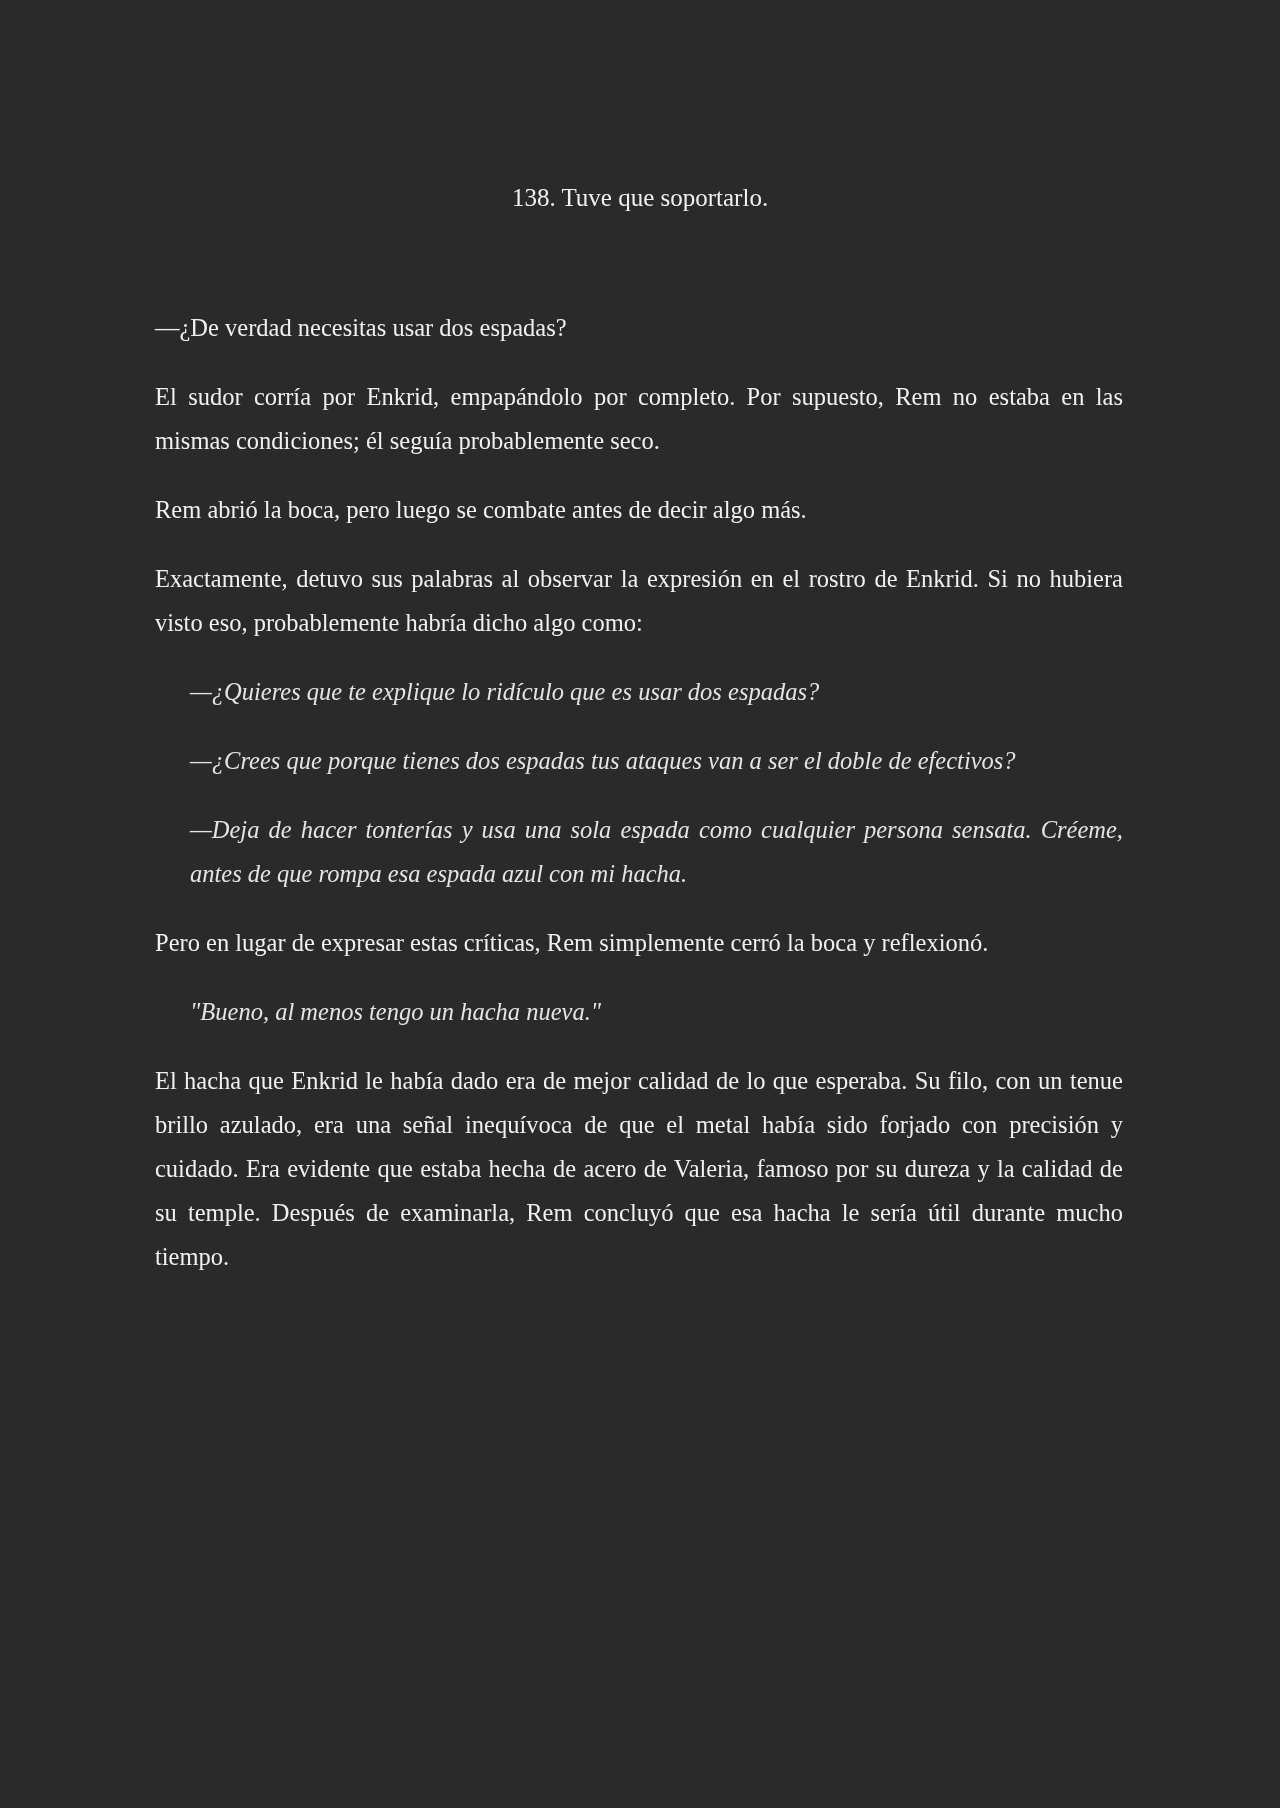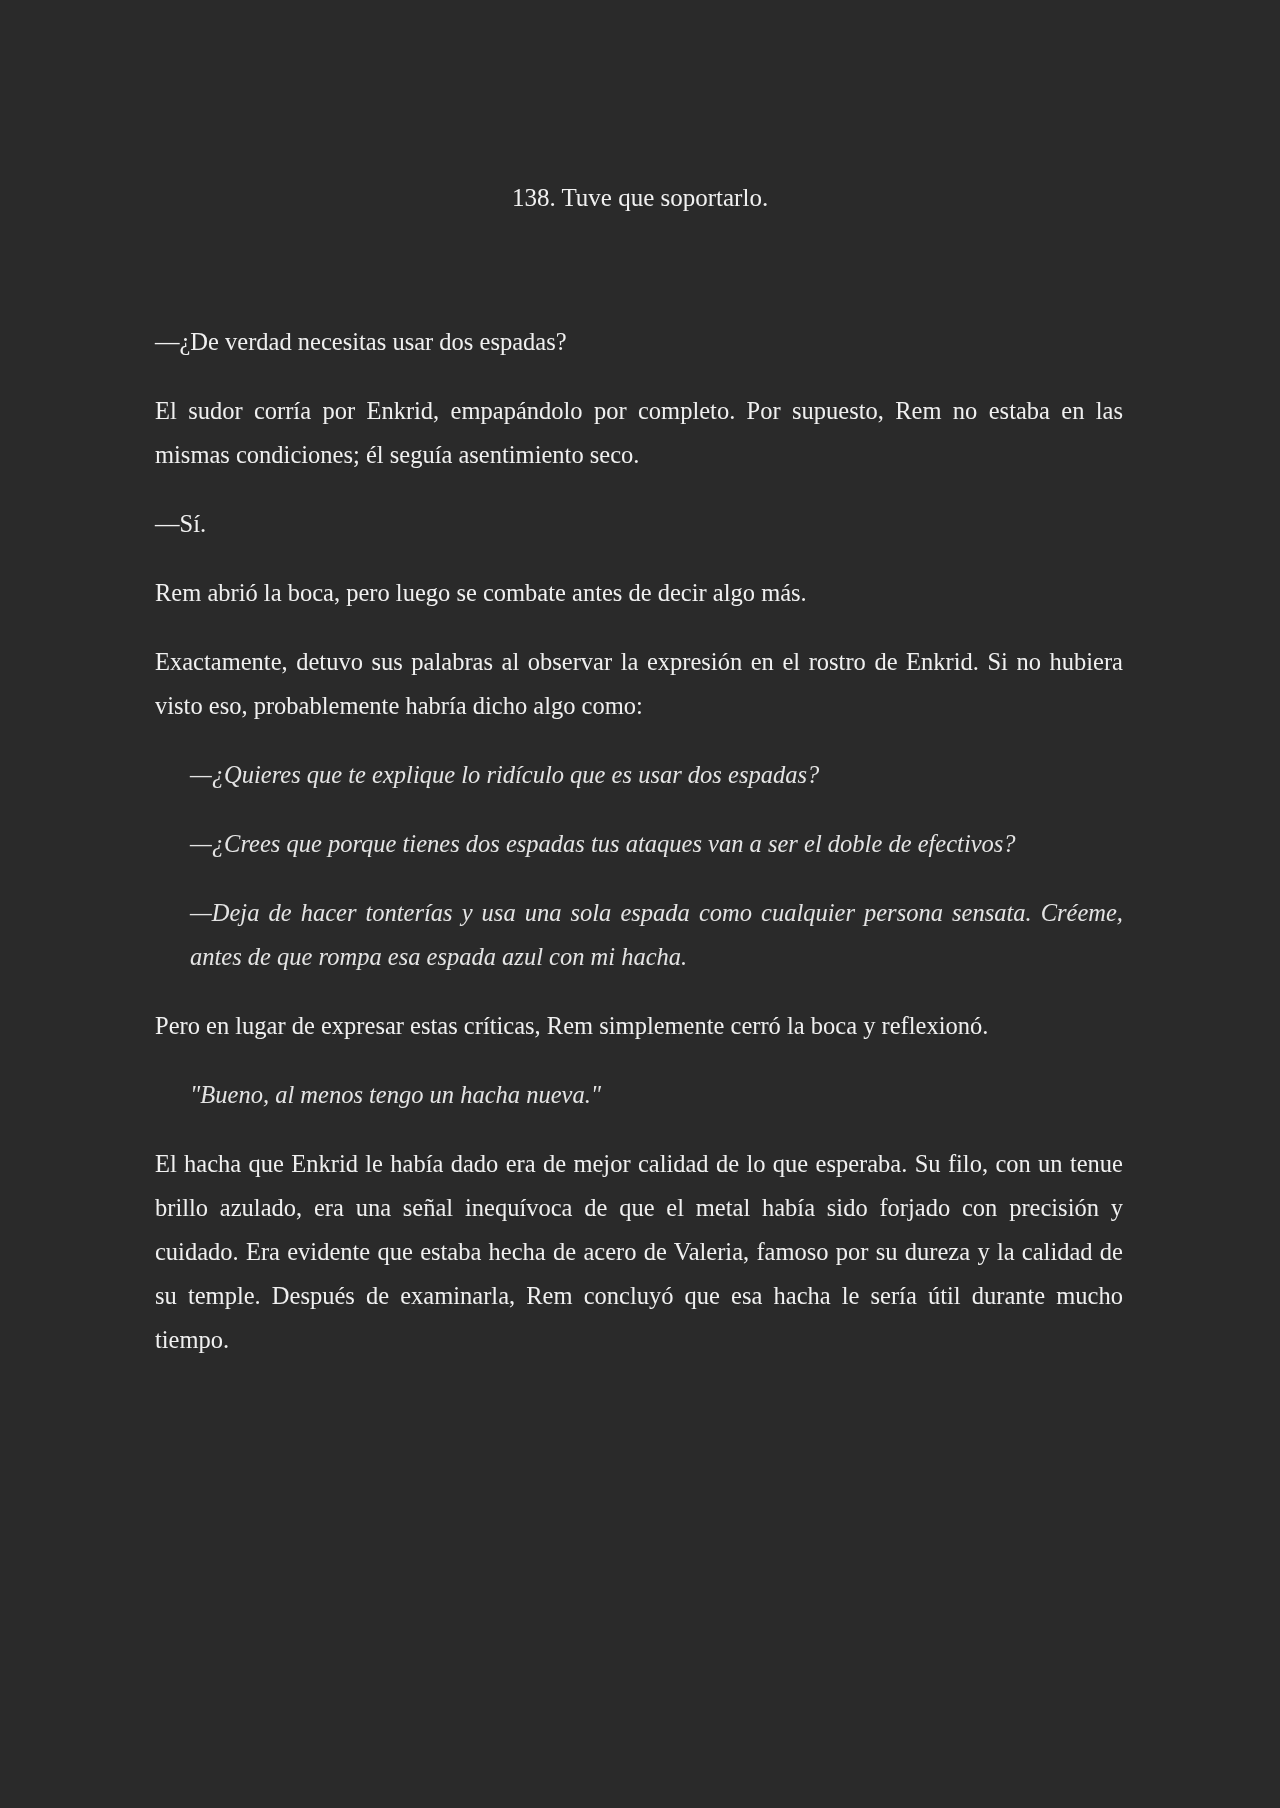--- a/index.html
+++ b/index.html
@@ -22,42 +22,41 @@
     left: 0;
     width: 1280px;
     text-align: center;
     font-size: 25px;
     line-height: 40px;
     margin: 0;
     font-weight: normal;
   }
   .body-text {
     position: absolute;
-    top: 320px;
+    top: 306px;
     left: 155px;
     width: 968px;
   }
   .para {
     margin: 0 0 25px 0;
     font-size: 24.5px;
     line-height: 44px;
     text-align: justify;
   }
   .para.italic { font-style: italic; color: #e4e4e4; margin-left: 35px; }
 </style>
 </head>
 <body>
 
 <div class="page">
   <h1 class="chapter-title">138. Tuve que soportarlo.</h1>
 
   <div class="body-text">
     <p class="para">—¿De verdad necesitas usar dos espadas?</p>
-    <p class="para">El sudor corría por Enkrid, empapándolo por completo. Por supuesto, Rem no estaba en las mismas condiciones; él seguía asentimiento seco.</p>
-    <p class="para">—Sí.</p>
+    <p class="para">El sudor corría por Enkrid, empapándolo por completo. Por supuesto, Rem no estaba en las mismas condiciones; él seguía probablemente seco.</p>
     <p class="para">Rem abrió la boca, pero luego se combate antes de decir algo más.</p>
     <p class="para">Exactamente, detuvo sus palabras al observar la expresión en el rostro de Enkrid. Si no hubiera visto eso, probablemente habría dicho algo como:</p>
     <p class="para italic">—¿Quieres que te explique lo ridículo que es usar dos espadas?</p>
     <p class="para italic">—¿Crees que porque tienes dos espadas tus ataques van a ser el doble de efectivos?</p>
     <p class="para italic">—Deja de hacer tonterías y usa una sola espada como cualquier persona sensata. Créeme, antes de que rompa esa espada azul con mi hacha.</p>
     <p class="para">Pero en lugar de expresar estas críticas, Rem simplemente cerró la boca y reflexionó.</p>
     <p class="para italic">"Bueno, al menos tengo un hacha nueva."</p>
     <p class="para">El hacha que Enkrid le había dado era de mejor calidad de lo que esperaba. Su filo, con un tenue brillo azulado, era una señal inequívoca de que el metal había sido forjado con precisión y cuidado. Era evidente que estaba hecha de acero de Valeria, famoso por su dureza y la calidad de su temple. Después de examinarla, Rem concluyó que esa hacha le sería útil durante mucho tiempo.</p>
   </div>
 </div>

